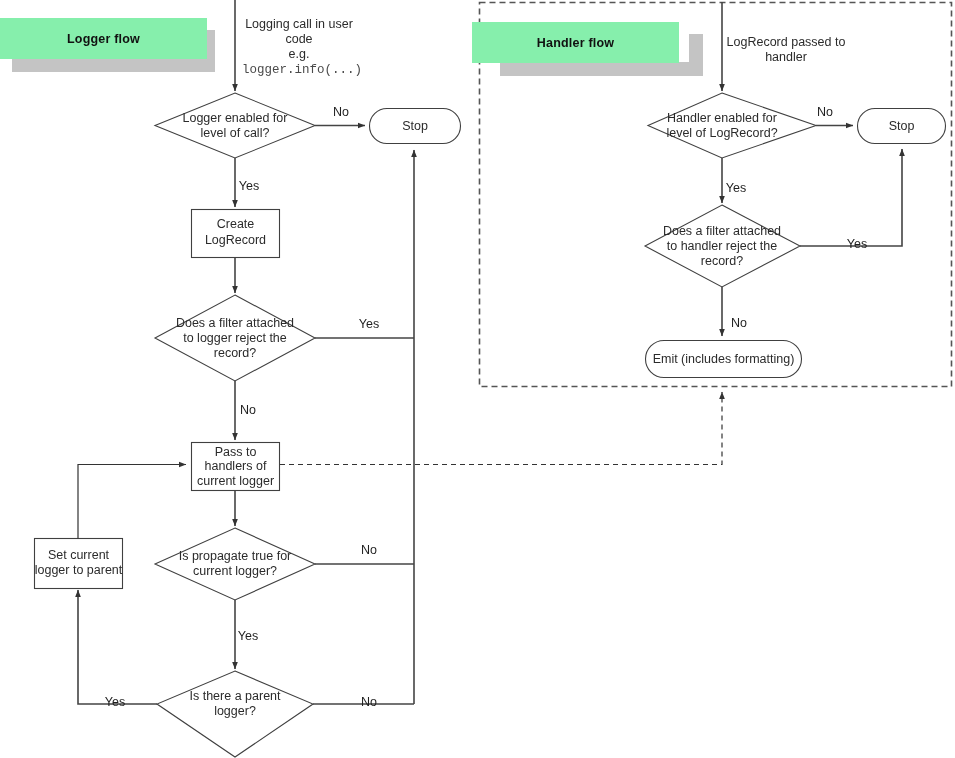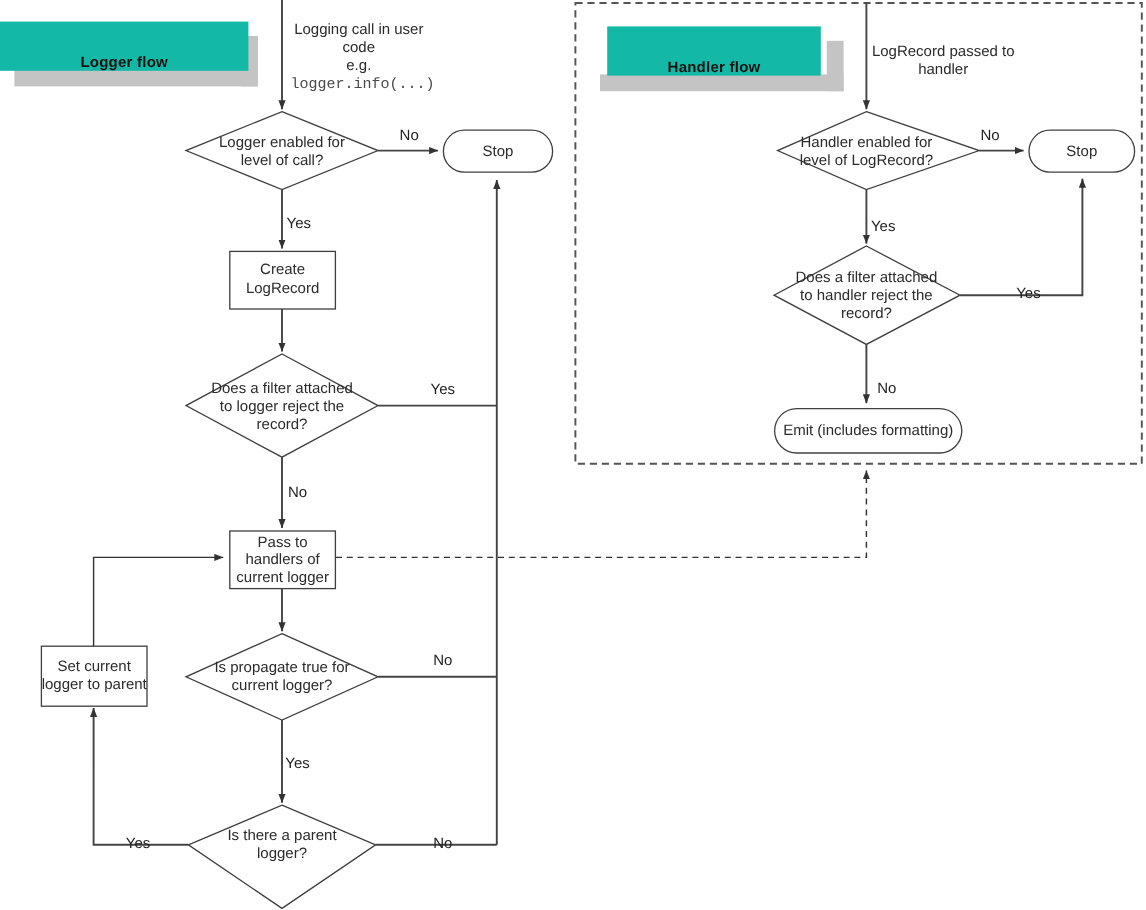--- a/index.html
+++ b/index.html
@@ -81,23 +81,23 @@
     fill: #4a4a4a;
     text-anchor: middle;
     dominant-baseline: middle;
   }
   .title-shadow {
     position: absolute;
     background: #c4c4c4;
   }
   .title-plate {
     position: absolute;
-    background: #14b8a6;
+    background: #86efac;
     display: flex;
-    align-items: flex-end;
+    align-items: center;
     justify-content: center;
   }
   .title-plate span {
     font-family: "Liberation Sans", sans-serif;
     font-size: 12.5px;
     font-weight: bold;
     color: #111111;
     letter-spacing: 0.2px;
   }
 </style>
@@ -226,17 +226,17 @@
   </svg>
 
   <div class="title-shadow" style="left:12px; top:58px; width:203px; height:14px;"></div>
   <div class="title-shadow" style="left:201px; top:30px; width:14px; height:42px;"></div>
   <div class="title-plate" style="left:0px; top:18px; width:207px; height:41px;">
     <span>Logger flow</span>
   </div>
 
   <div class="title-shadow" style="left:500px; top:62px; width:203px; height:14px;"></div>
   <div class="title-shadow" style="left:689px; top:34px; width:14px; height:42px;"></div>
-  <div class="title-plate" style="left:506px; top:22px; width:178px; height:41px;">
+  <div class="title-plate" style="left:472px; top:22px; width:207px; height:41px;">
     <span>Handler flow</span>
   </div>
 
 </div>
 
 </body></html>

